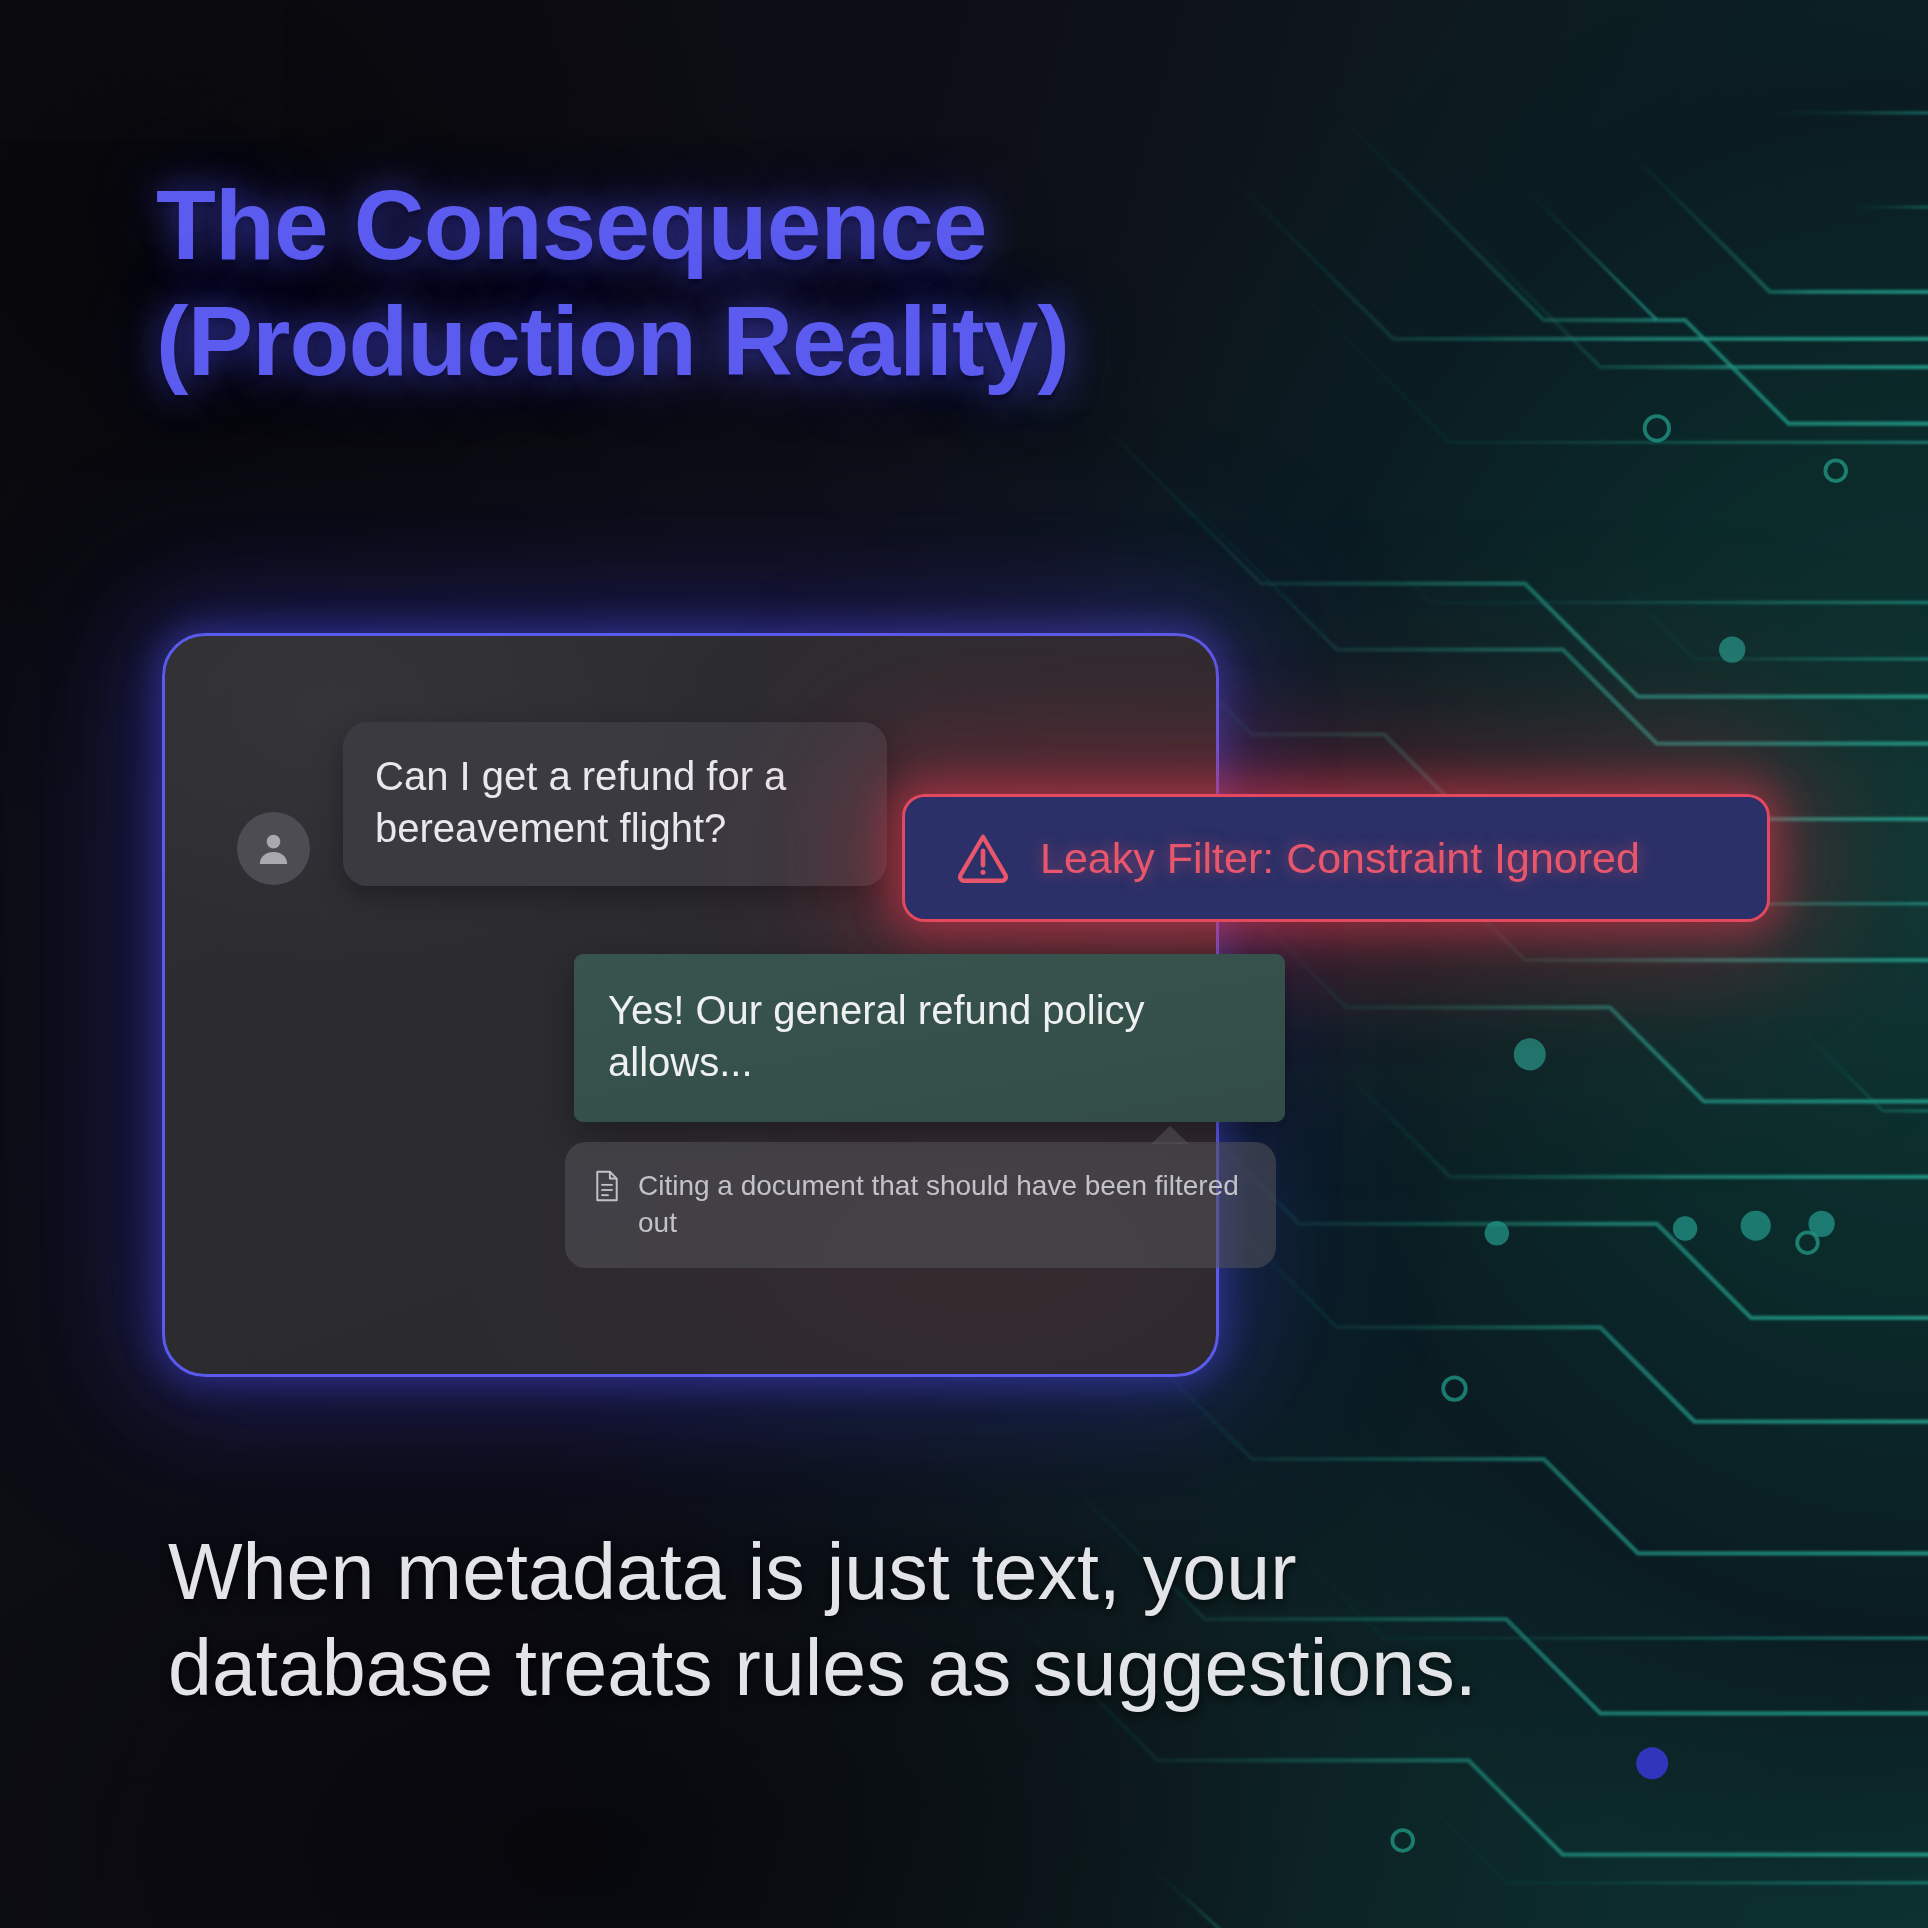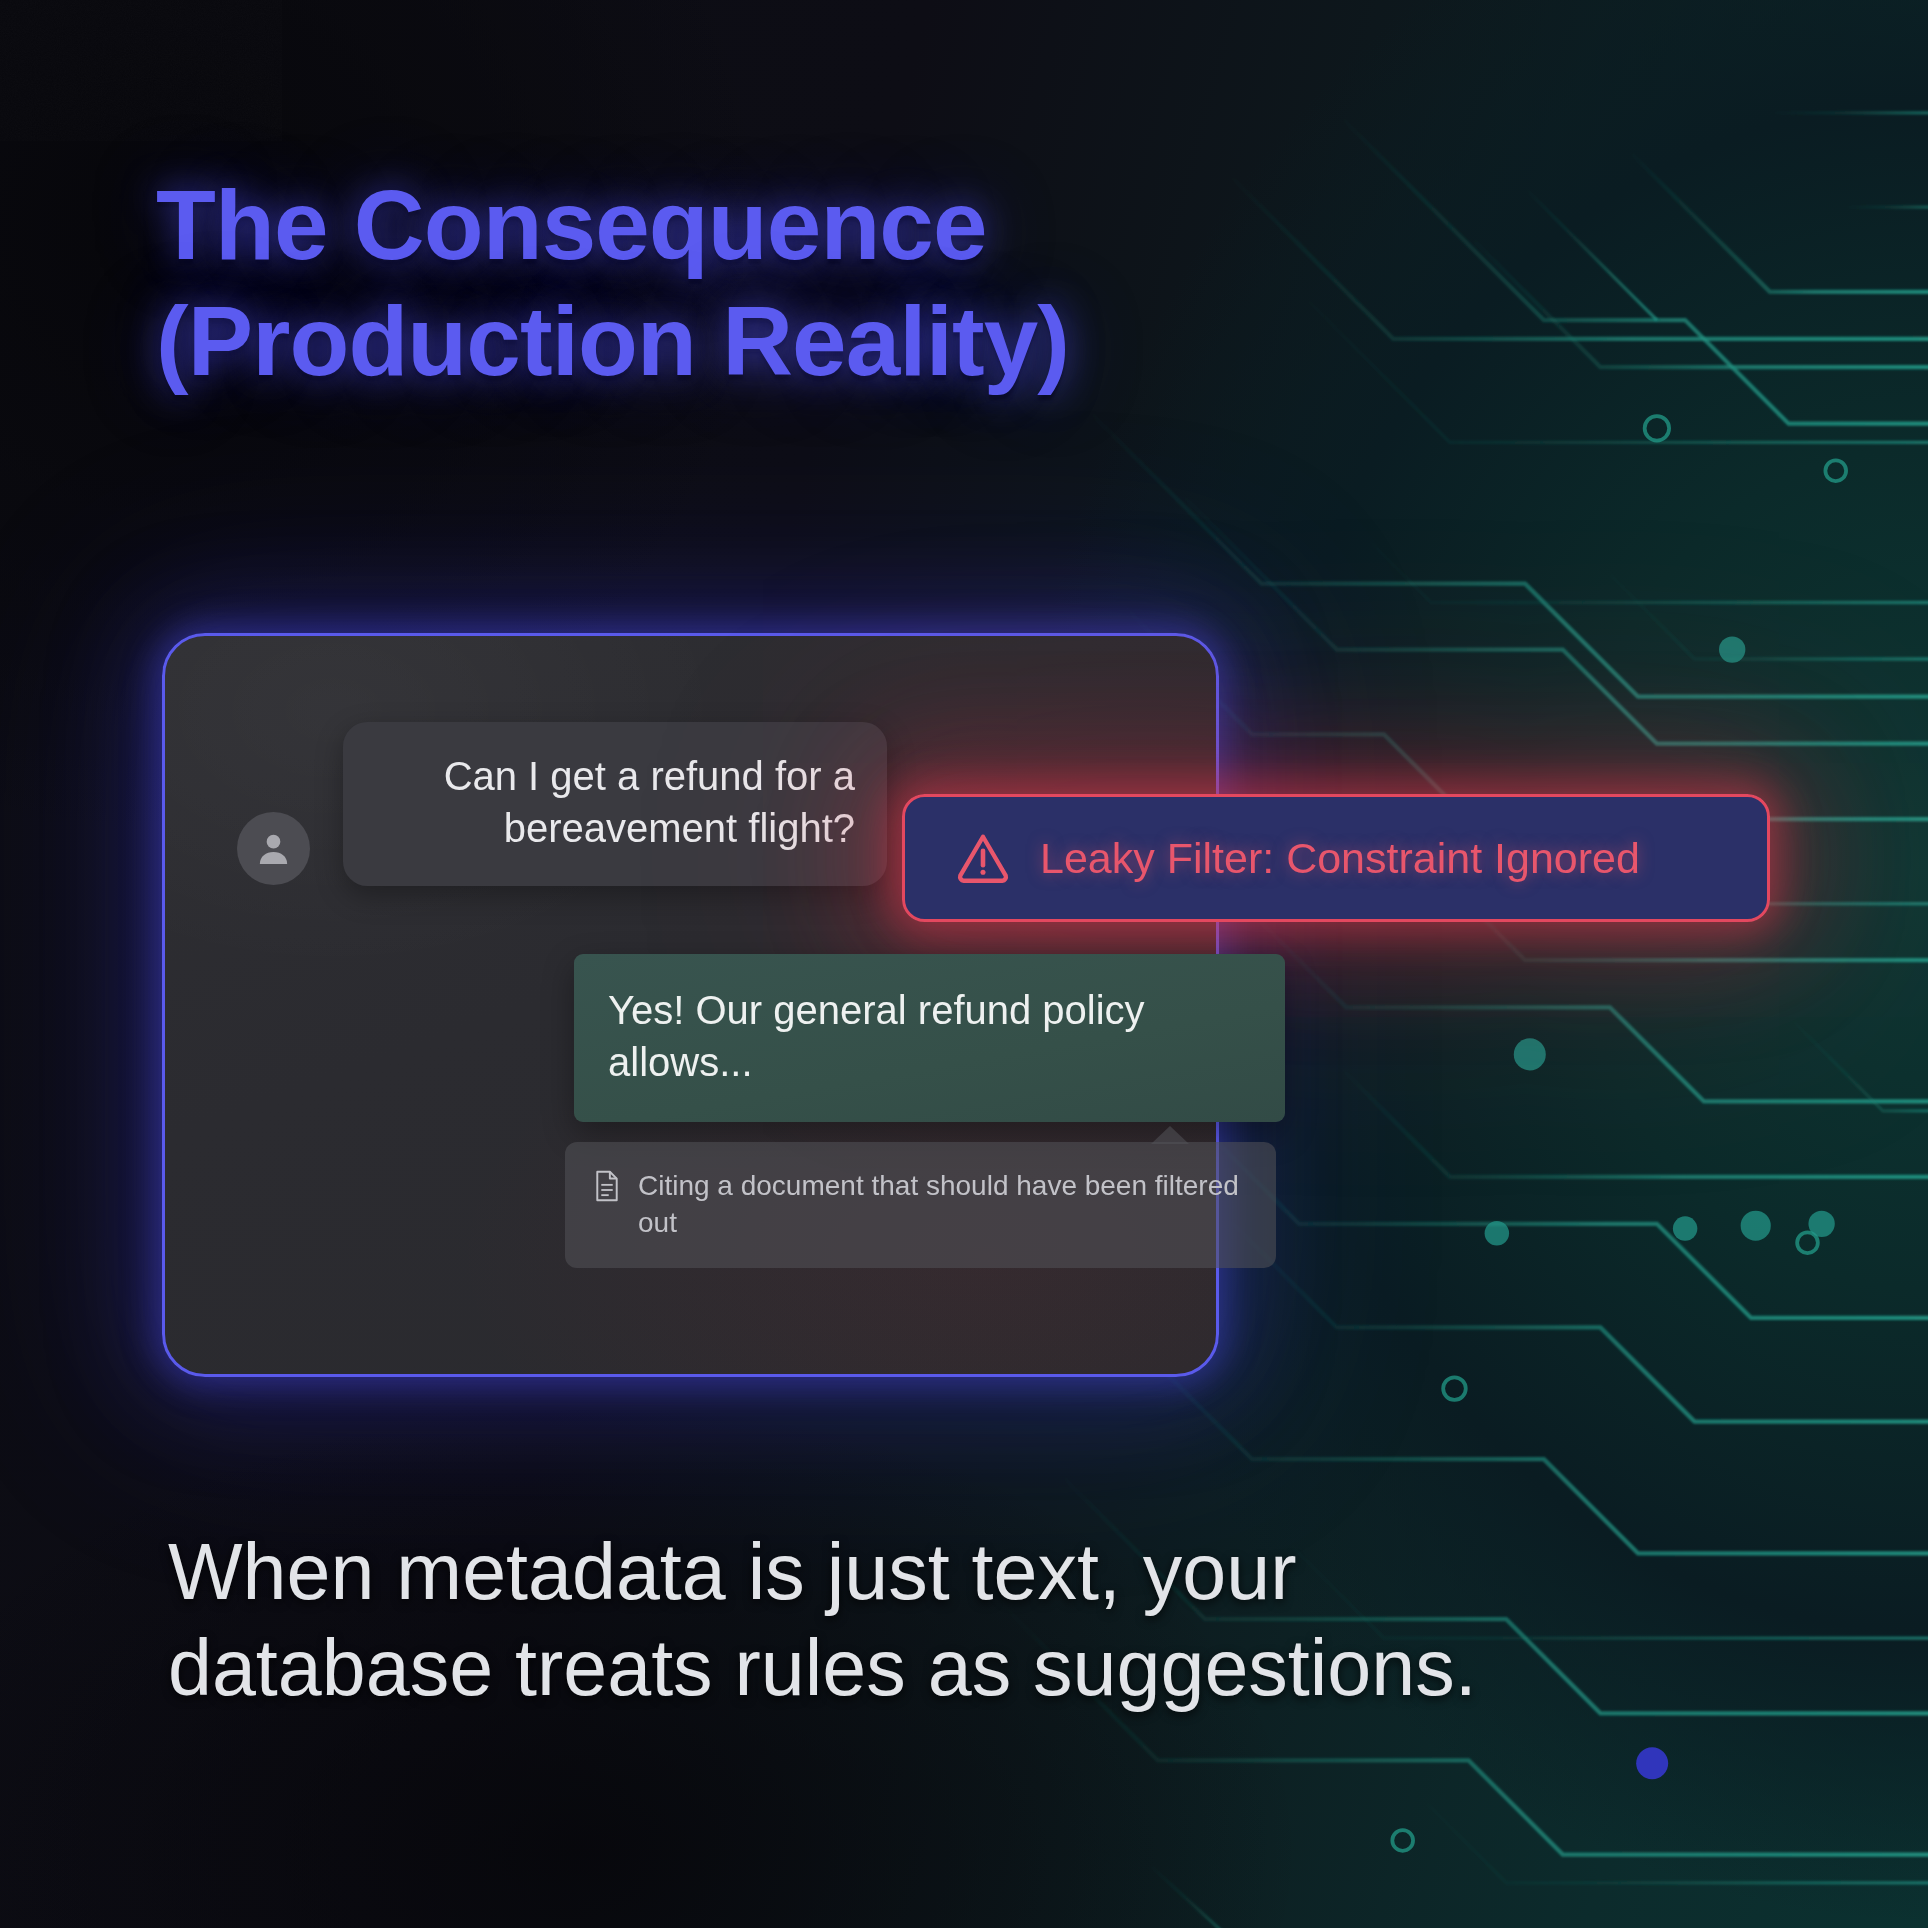--- a/index.html
+++ b/index.html
@@ -99,21 +99,20 @@
     position:absolute;
     left:343px; top:722px;
     width:544px;
     padding:28px 32px 32px 32px;
     border-radius:24.5px;
     background:#3a3a40;
     color:#e9e9ec;
     font-size:40px;
     line-height:1.30;
     box-shadow:0 9.4px 28px rgba(0,0,0,0.30);
-    text-align:right;
   }
 
   
   .alert-glow {
     position:absolute;
     left:902px; top:794px;
     width:868px; height:128px;
     border-radius:22.6px;
     box-shadow:
       0 0 38px 11.3px rgba(226,60,80,0.45),
@@ -154,21 +153,21 @@
     line-height:1.30;
     box-shadow:0 11.3px 32px rgba(0,0,0,0.32);
   }
 
   
   .citation {
     position:absolute;
     left:565px; top:1142px;
     width:711px;
     padding:24.5px 28px 26px 28px;
-    border-radius:12px;
+    border-radius:21px;
     background:rgba(82,82,88,0.56);
     color:#c2c2c8;
     font-size:28px;
     line-height:1.34;
     display:flex; gap:17px;
   }
   .citation .doc-icon { width:28px; height:32px; flex:0 0 auto; margin-top:3.8px; }
   .citation-notch {
     position:absolute;
     left:1151px; top:1126px;

